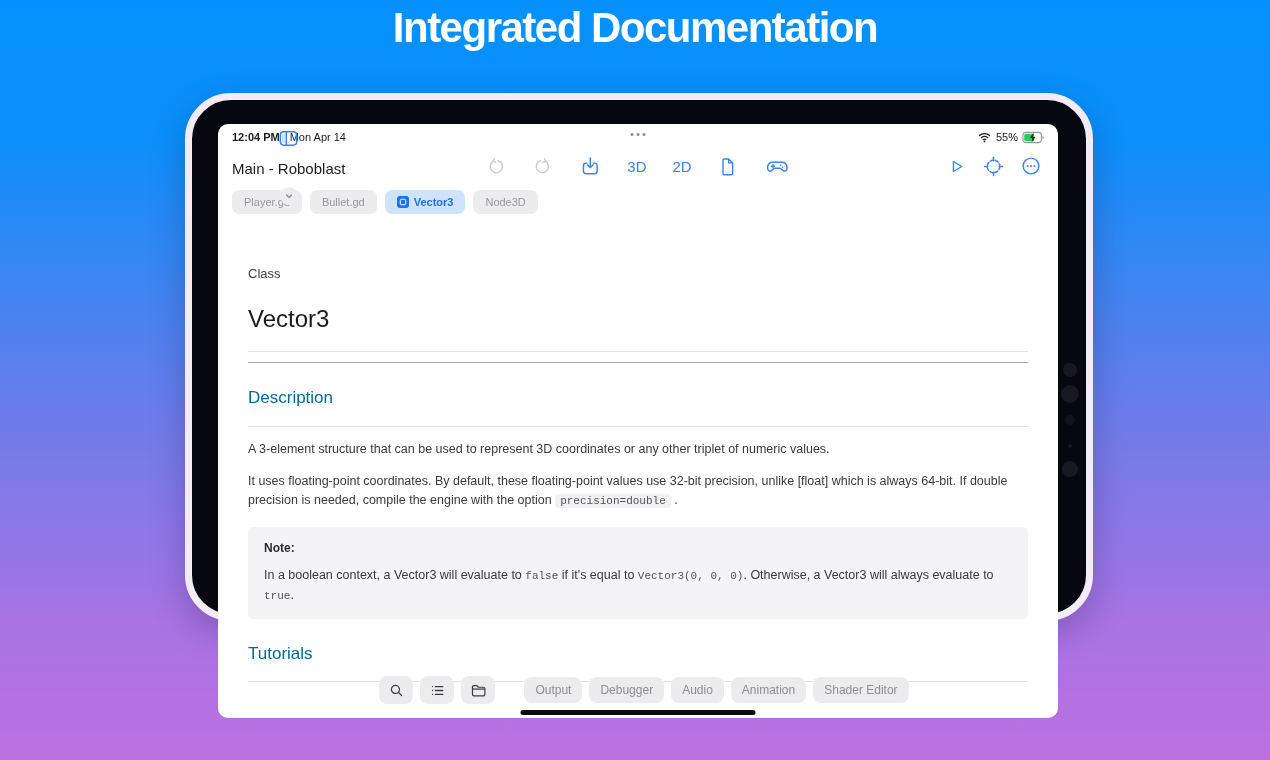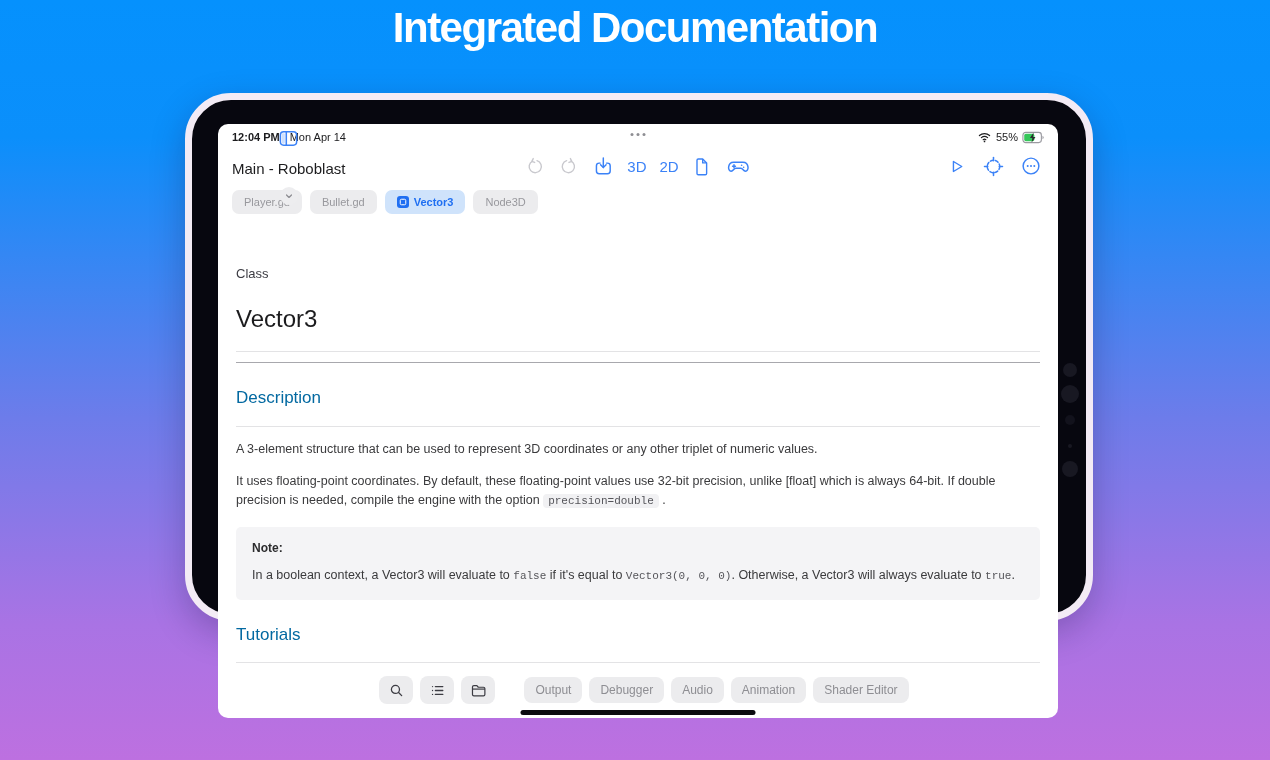--- a/index.html
+++ b/index.html
@@ -38,39 +38,39 @@
   
   .toolbar { height:38px; display:flex; align-items:center; padding:2px 14px 0 14px; position:relative; }
   .toolbar .left { display:flex; align-items:center; gap:10px;flex-direction:column; }
   .project-title { font-size:15px; color:#1c1c1e; }
   .chevron-pill {
     width:18px; height:18px; border-radius:50%; background:#ededef; color:#8e8e93;
     display:flex; align-items:center; justify-content:center;
   }
   .toolbar .center {
     position:absolute; left:50%; top:50%; transform:translate(-50%,-44%);
-    display:flex; align-items:center; gap:13px;
+    display:flex; align-items:center; gap:26px;
   }
   .toolbar .right { position:absolute; right:16px; display:flex; align-items:center; gap:15px; }
   .tool-label { font-size:15px; color:#3b82f7; }
   .icon-blue { color:#3b82f7; }
   .icon-gray { color:#c9c9ce; }
   
   .tabs { display:flex; gap:8px; padding:6px 14px 2px 14px; }
   .tab {
     border:none; font-family:inherit; font-size:11px; color:#98989d; background:#ececee;
     border-radius:7px; padding:6px 12px; display:flex; align-items:center; gap:5px;
   }
   .tab.active { background:#cfe3fb; color:#1f6ff2; font-weight:bold; }
   .tab-script-icon {
     width:12px; height:12px; background:#1f6ff2; border-radius:3px;
     display:flex; align-items:center; justify-content:center;
   }
   
-  .doc { padding:0 18px; font-size:12.5px; line-height:1.55;margin-top:48px; }
+  .doc { padding:0 30px; font-size:12.5px; line-height:1.55;margin-top:48px; }
   .kicker { margin-top:32px; font-size:13px; color:#3c3c43; }
   .class-title { margin-top:16px; font-size:24px; font-weight:normal; color:#1c1c1e; }
   .hr-light { border:none; border-top:1px solid #e3e3e5; margin:14px 0 0 0; }
   .hr-dark  { border:none; border-top:1px solid #a8a8ad; margin:10px 0 0 0; }
   .brief { margin-top:11px; }
   .section-h { margin-top:22px; font-size:17px; font-weight:normal; color:#0369a1; }
   .para { margin-top:13px; }
   code.chip {
     font-family:"Liberation Mono", monospace; font-size:11px; color:#55555a;
     background:#f1f1f3; border-radius:4px; padding:1px 5px;

